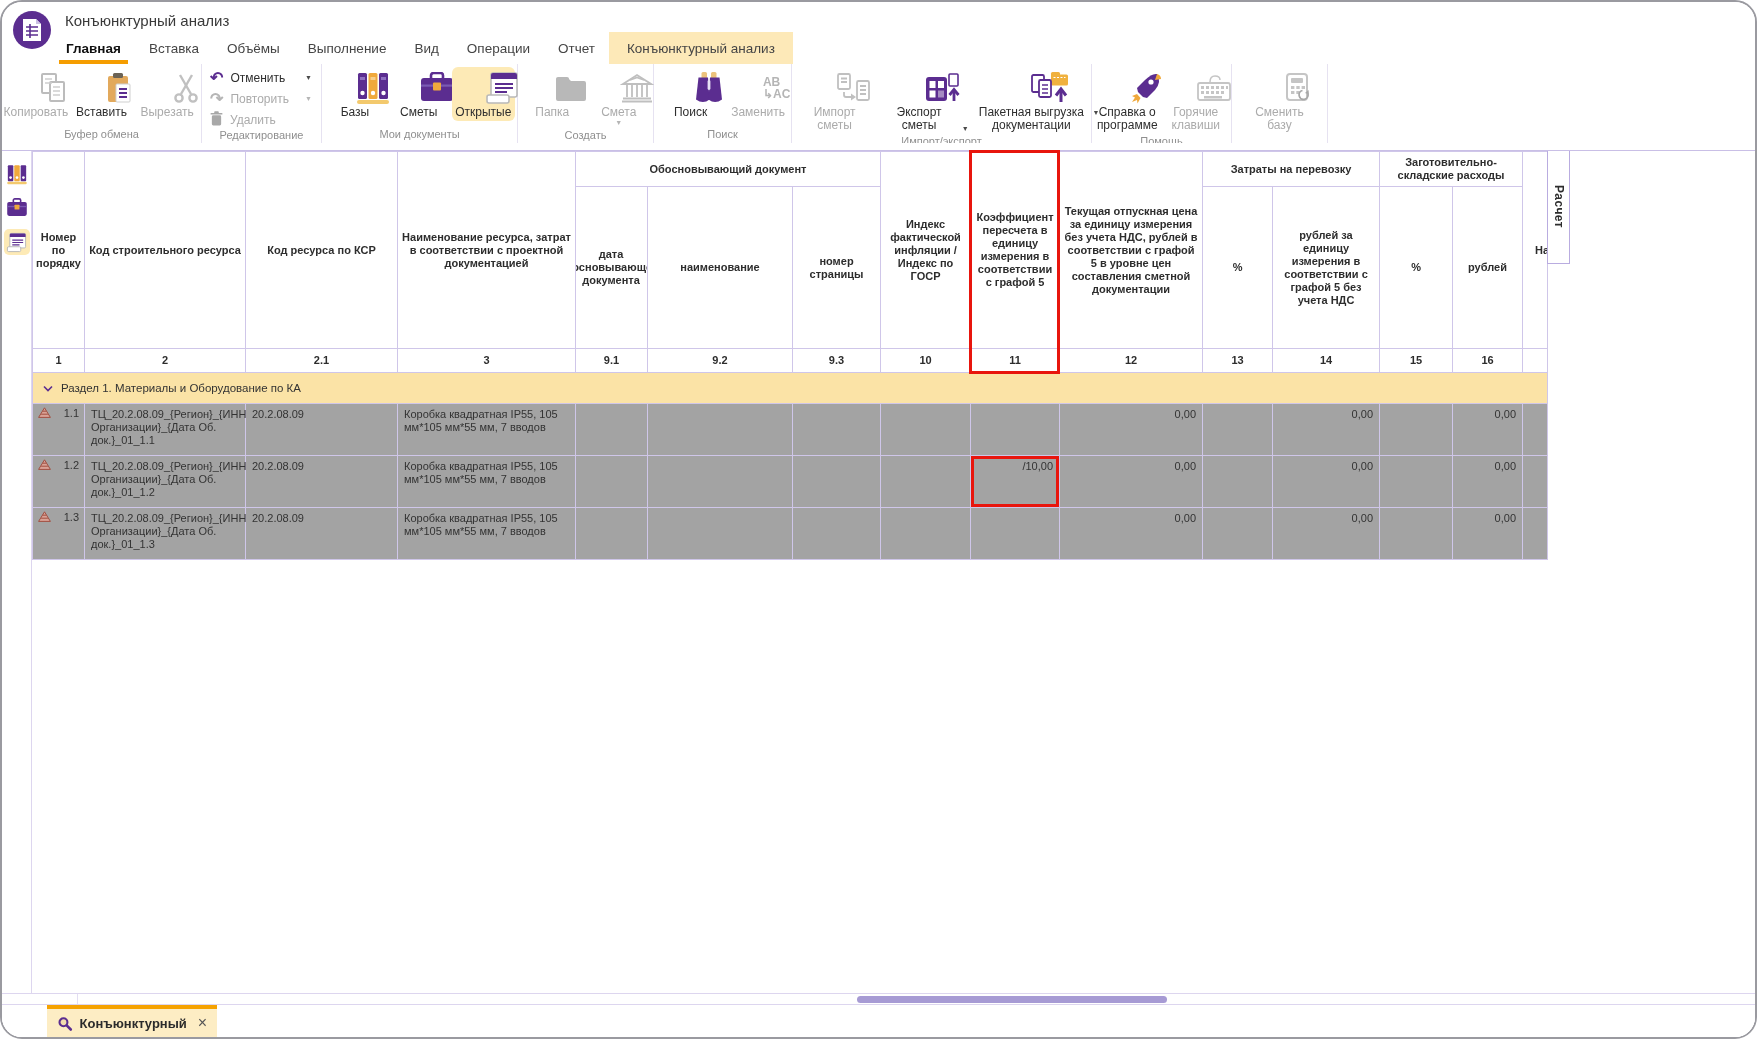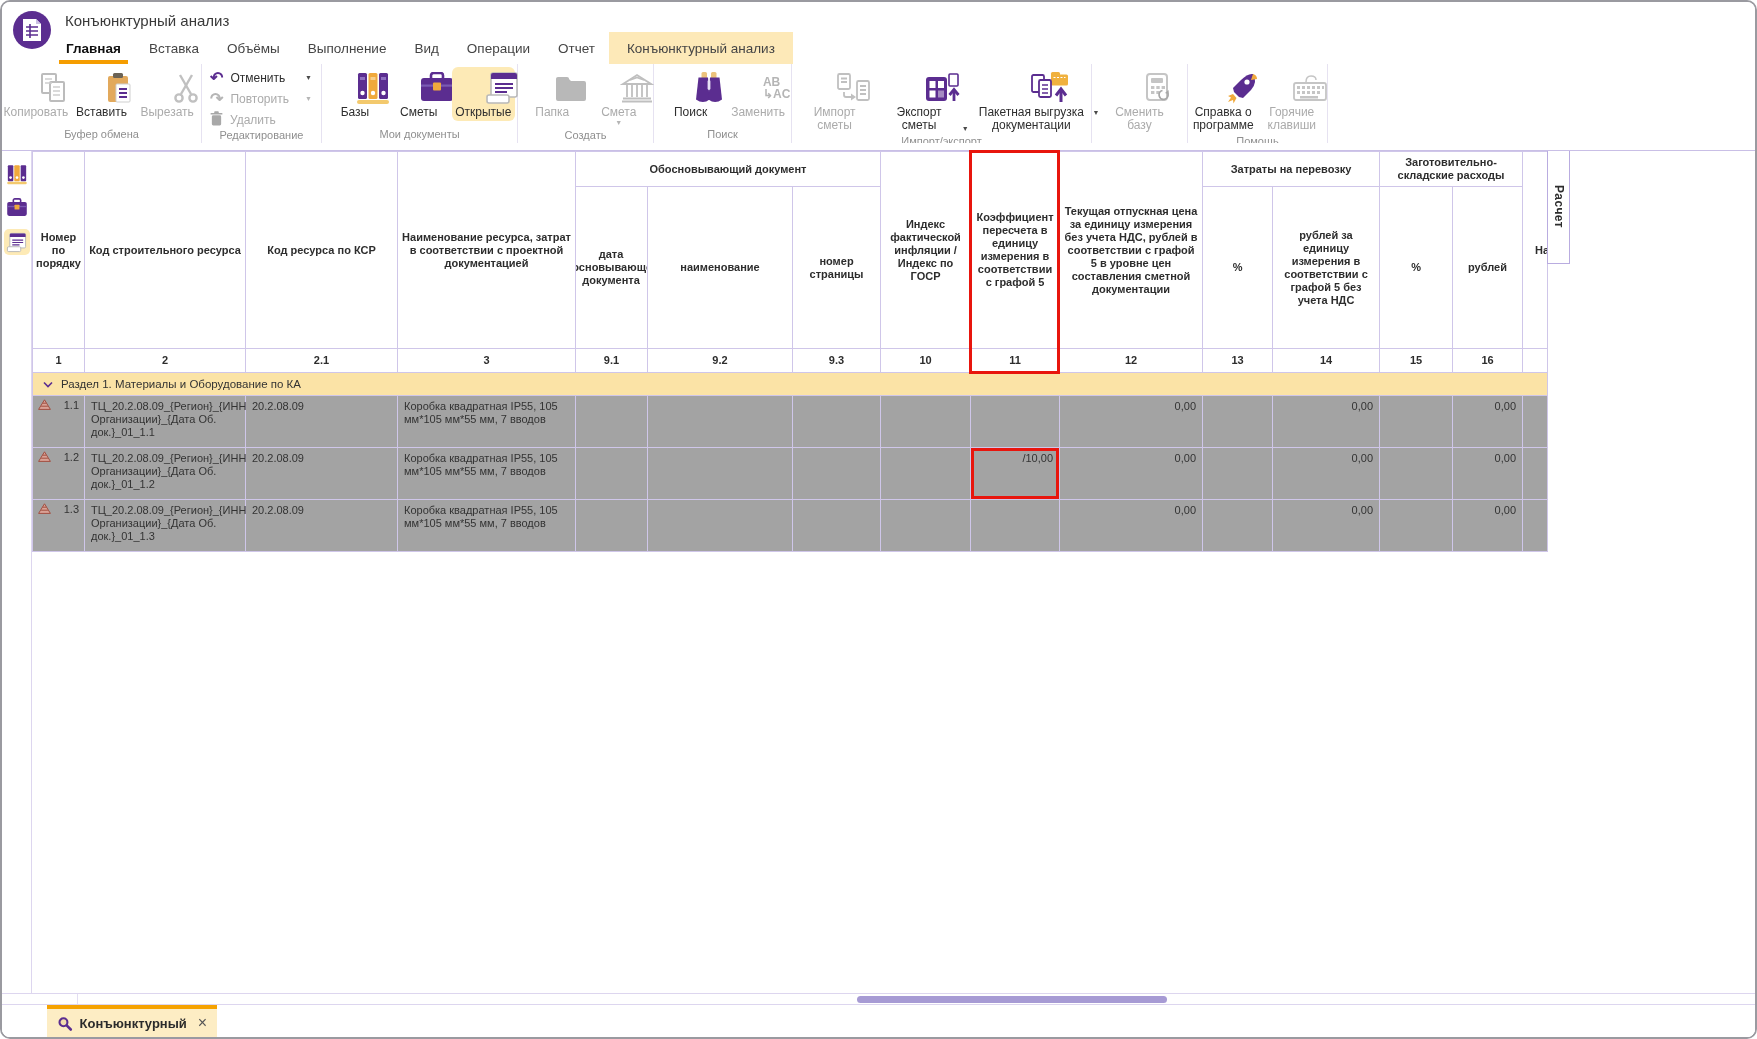--- a/index.html
+++ b/index.html
@@ -1,17 +1,17 @@
 <!DOCTYPE html>
 <html><head>
 <meta charset="utf-8">
 <style>
   html,body{margin:0;padding:0;background:#fff;}
   .screen{position:relative;width:1757px;height:1039px;font-family:"Liberation Sans",sans-serif;}
-  .window{position:absolute;inset:0;border:2px solid #9a9aa0;border-radius:10px;overflow:hidden;background:#fff;box-sizing:border-box;}
+  .window{position:absolute;inset:0;border:2px solid #9a9aa0;border-radius:22px;overflow:hidden;background:#fff;box-sizing:border-box;}
 
   
   .titlebar{position:absolute;top:0;left:0;right:0;height:62px;background:#fff;}
   .app-icon{position:absolute;left:10px;top:8px;width:40px;height:40px;}
   .win-title{position:absolute;left:63px;top:10px;font-size:15px;color:#3a3a3a;}
   .tabstrip{position:absolute;left:50px;top:30px;height:32px;display:flex;align-items:stretch;}
   .rtab{display:flex;align-items:center;padding:0 14px;font-size:13.5px;color:#454545;position:relative;white-space:nowrap;}
   .rtab.active{font-weight:bold;color:#101010;}
   .rtab.active::after{content:"";position:absolute;left:7px;right:7px;bottom:0;height:4px;background:#f59d00;}
   .rtab.highlighted{background:#fde9b8;padding:0 18px;}
@@ -53,21 +53,21 @@
   table{border-collapse:collapse;table-layout:fixed;width:1515px;}
   th,td{border:1px solid #cfc6e9;box-sizing:border-box;}
   thead th{font-weight:bold;font-size:11px;color:#2d2d2d;text-align:center;vertical-align:middle;background:#fff;padding:2px 3px;line-height:13px;}
   .grow th{height:35px;}
   .subrow th{height:162px;}
   .numrow th{height:24px;font-size:11px;background:#fff;}
   .clipcell{overflow:hidden;}
   .clipcell span{display:block;width:112px;margin-left:-24px;text-align:center;}
   .partial{text-align:left;padding-left:12px;overflow:hidden;white-space:nowrap;}
   .secrow td{background:#fbe3a6;height:22px;font-size:11.5px;color:#333;padding:0;}
-  .secwrap{display:flex;align-items:center;gap:8px;padding-left:10px;height:22px;}
+  .secwrap{display:flex;align-items:center;gap:8px;padding-left:10px;height:30px;}
   .datarow td{background:#a3a3a3;height:52px;vertical-align:top;font-size:11px;line-height:13px;color:#333;padding:4px 6px;}
   .datarow td.cell-n{padding:3px 5px;}
   .numwrap{display:flex;align-items:flex-start;justify-content:space-between;}
   .val{text-align:right;}
   .red-cell{box-shadow:inset 0 0 0 3px #e8150d;}
   .red-col-overlay{position:absolute;left:937px;top:-1px;width:91px;height:224px;border:3px solid #e8150d;box-sizing:border-box;pointer-events:none;}
 
   .side-tab{position:absolute;left:1545px;top:8px;width:23px;height:113px;border:1px solid #b9ace0;border-top:none;background:#fff;display:flex;align-items:center;justify-content:center;box-sizing:border-box;}
   .side-tab span{writing-mode:vertical-rl;font-size:12px;font-weight:600;color:#2d2d2d;letter-spacing:.5px;}
 
@@ -357,44 +357,20 @@
               </span>
           <span class="rlabel wide-label">
             <span>Пакетная выгрузка документации</span>
             <span class="caret caret-abs">▼</span>
           </span>
         </div>
       </div>
       <div class="rgroup-label">Импорт/экспорт</div>
     </div>
 
-    <div class="rgroup g-base">
-      <div class="rgroup-buttons">
-        <div class="rbtn disabled">
-          <span class="icon-box">
-            <svg width="32" height="32" viewBox="0 0 32 32">
-              <rect x="5" y="2" width="20" height="26" rx="3" fill="none" stroke="#c5c5c5" stroke-width="2"></rect>
-              <rect x="9" y="6" width="12" height="5" rx="1" fill="#c5c5c5"></rect>
-              <g fill="#c5c5c5">
-                <rect x="9" y="14" width="3.4" height="3"></rect>
-                    <rect x="14.3" y="14" width="3.4" height="3"></rect>
-                    <rect x="19.6" y="14" width="3.4" height="3"></rect>
-                <rect x="9" y="19" width="3.4" height="3"></rect>
-                    <rect x="14.3" y="19" width="3.4" height="3"></rect>
-              </g>
-              <path d="M26 22 a4.5 4.5 0 1 1 -5.5 -3.5" fill="none" stroke="#a8a8a8" stroke-width="1.8"></path>
-              <path d="M26.5 18 l0.5 4.5 -4-1.5 z" fill="#a8a8a8"></path>
-            </svg>
-              </span>
-          <span class="rlabel" style="width:60px">Сменить базу</span>
-        </div>
-      </div>
-      <div class="rgroup-label"></div>
-    </div>
-
     <div class="rgroup g-help">
       <div class="rgroup-buttons">
         <div class="rbtn">
           <span class="icon-box">
             <svg width="36" height="34" viewBox="0 0 36 34">
               <path d="M29 3 q5 8-2 16 l-8 8 -4-1 -5-5 -1-4 8-8 q7-7 12-6 z" fill="#5b2d90"></path>
               <circle cx="23" cy="11" r="2.6" fill="#fff"></circle>
               <path d="M29 3 q4 1 4 5 l-6 1 z" fill="#f0a93c"></path>
               <path d="M9 23 l-5 2 3 1.5 -3 4.5 5-2 0.5 3.5 3-5.5 z" fill="#f0a93c"></path>
             </svg>
@@ -419,20 +395,44 @@
                     <rect x="20" y="19" width="3" height="3"></rect>
                     <rect x="25" y="19" width="3" height="3"></rect>
                 <rect x="8" y="24" width="18" height="2.5"></rect>
               </g>
             </svg>
               </span>
           <span class="rlabel" style="width:60px">Горячие клавиши</span>
         </div>
       </div>
       <div class="rgroup-label">Помощь</div>
+    </div>
+
+    <div class="rgroup g-base">
+      <div class="rgroup-buttons">
+        <div class="rbtn disabled">
+          <span class="icon-box">
+            <svg width="32" height="32" viewBox="0 0 32 32">
+              <rect x="5" y="2" width="20" height="26" rx="3" fill="none" stroke="#c5c5c5" stroke-width="2"></rect>
+              <rect x="9" y="6" width="12" height="5" rx="1" fill="#c5c5c5"></rect>
+              <g fill="#c5c5c5">
+                <rect x="9" y="14" width="3.4" height="3"></rect>
+                    <rect x="14.3" y="14" width="3.4" height="3"></rect>
+                    <rect x="19.6" y="14" width="3.4" height="3"></rect>
+                <rect x="9" y="19" width="3.4" height="3"></rect>
+                    <rect x="14.3" y="19" width="3.4" height="3"></rect>
+              </g>
+              <path d="M26 22 a4.5 4.5 0 1 1 -5.5 -3.5" fill="none" stroke="#a8a8a8" stroke-width="1.8"></path>
+              <path d="M26.5 18 l0.5 4.5 -4-1.5 z" fill="#a8a8a8"></path>
+            </svg>
+              </span>
+          <span class="rlabel" style="width:60px">Сменить базу</span>
+        </div>
+      </div>
+      <div class="rgroup-label"></div>
     </div>
 
     <div class="rfill"></div>
   </div>
 
   <div class="content">
     <div class="topline"></div>
 
     <div class="mini-sidebar">
       <span class="mini-btn">

